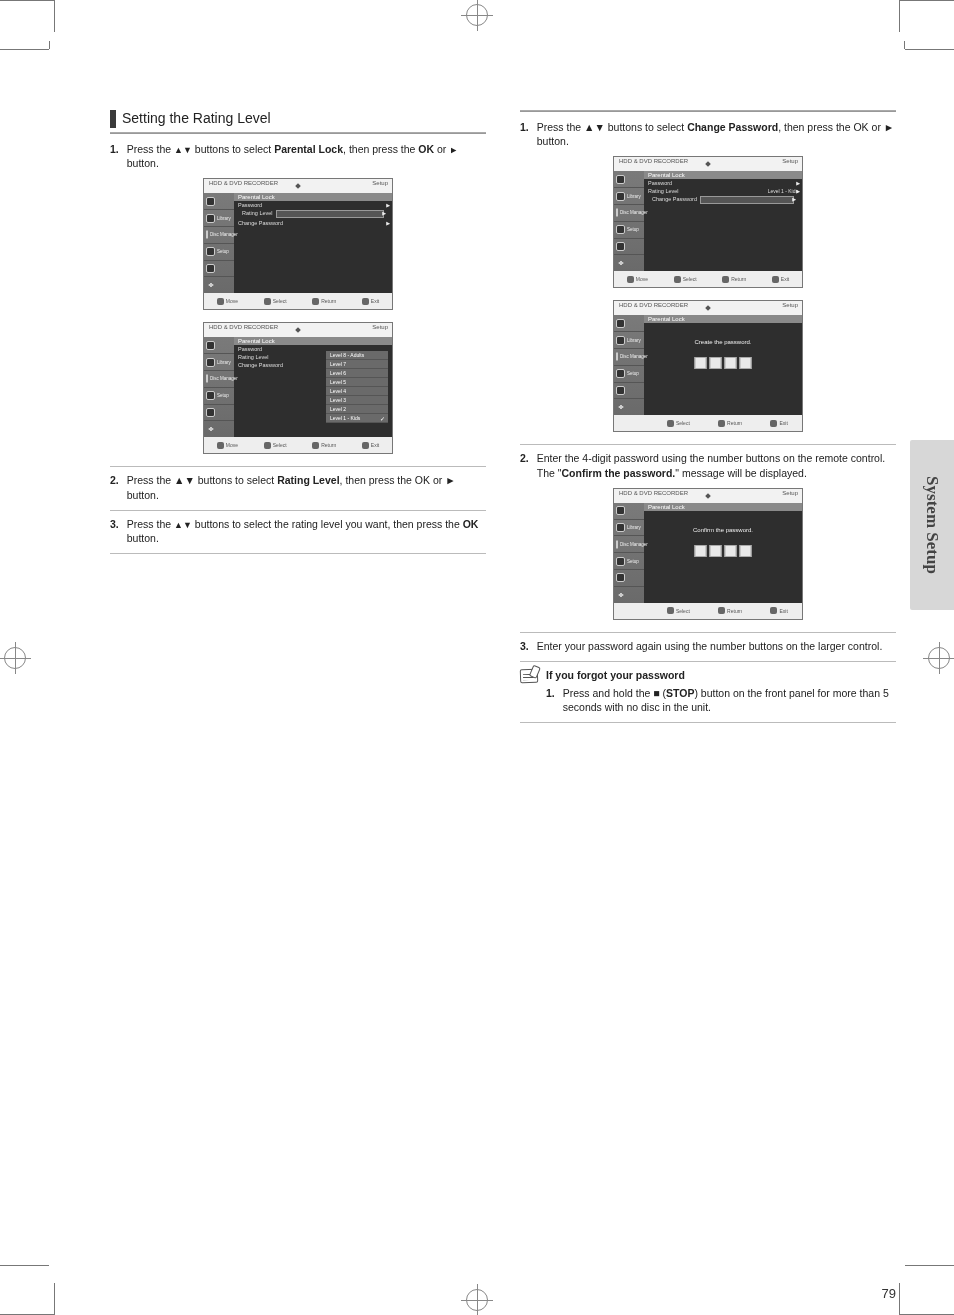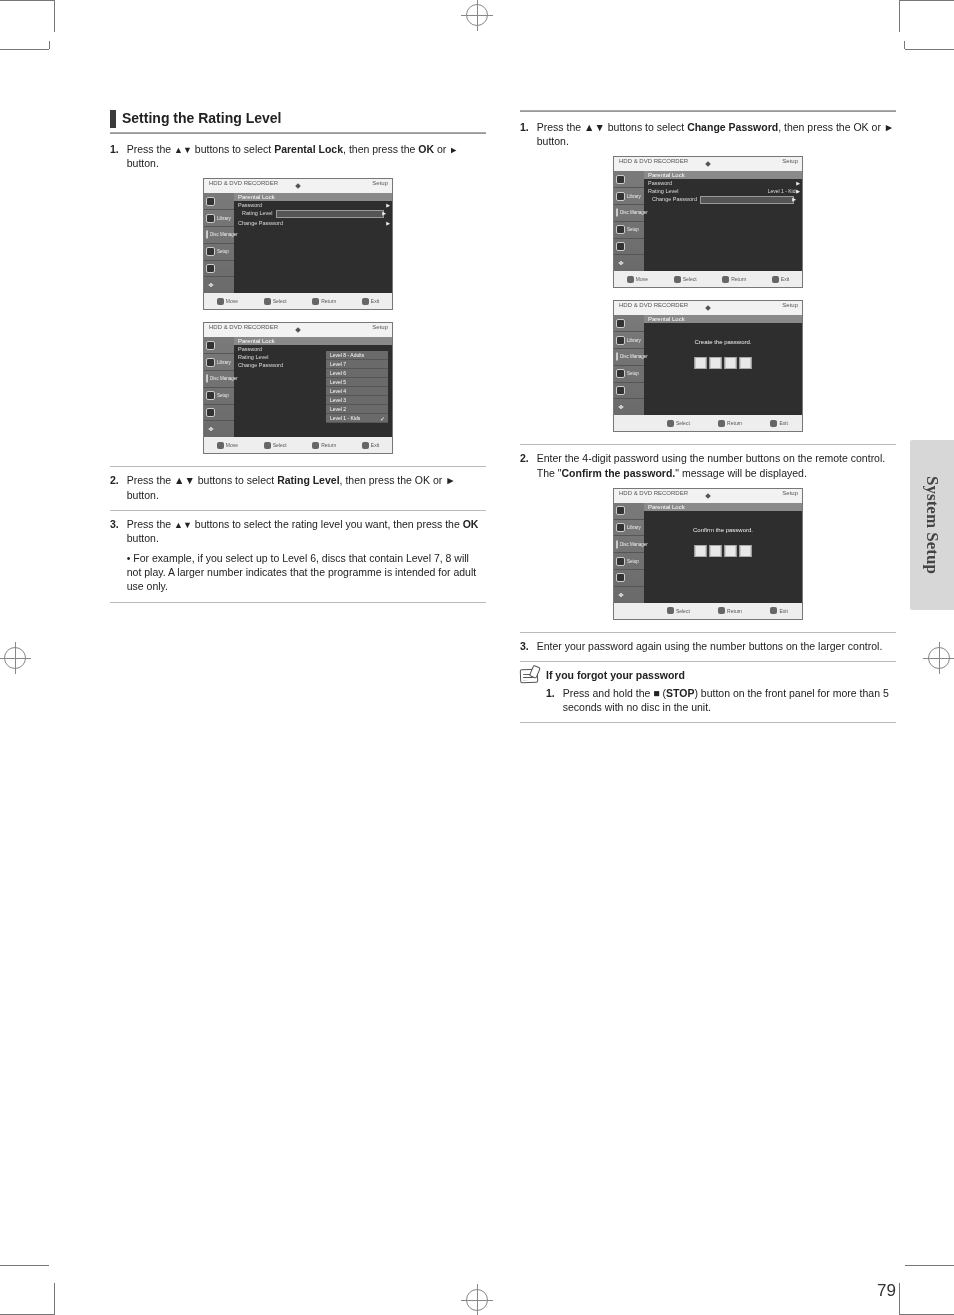--- a/index.html
+++ b/index.html
@@ -81,21 +81,21 @@
     margin-bottom: 4px;
   }
   .sec-bar {
     width: 6px;
     height: 18px;
     background: #3a3a3a;
     flex-shrink: 0;
     align-self: flex-end;
   }
   .sec-title {
-    font-weight: bold;
+    font-weight: normal;
     font-size: 14px;
     color: #222;
   }
   .sec-rule {
     height: 2px;
     background: linear-gradient(to bottom, #999 0, #999 1px, #fff 1px, #fff 2px);
     border-top: 1px solid #aaa;
     margin-bottom: 8px;
   }
 
@@ -300,21 +300,21 @@
   .note-icon::after {
     content:""; position:absolute; right:-2px; top:-4px;
     width:6px;height:10px; border:1px solid #555; border-radius:2px;
     transform: rotate(25deg); background:#fff;
   }
 
   .page-num {
     position: absolute;
     bottom: -46px;
     right: 0;
-    font-size: 17px;
+    font-size: 13px;
     color: #333;
   }
 </style>
 </head>
 <body>
 
 <div class="crop tl"></div>
 <div class="crop tl2"></div>
 <div class="crop tr"></div>
 <div class="crop tr2"></div>
@@ -505,24 +505,20 @@
         </div>
       </div>
       <div class="thin-rule"></div>
 
       <div class="step">
         <div class="step-num">3.</div>
         <div class="step-text">
           Press the <span class="keyarrow">▲▼</span> buttons to select the rating level you want, then press the <b>OK</b> button.
         </div>
       </div>
-      <div class="step bullet">
-        <div class="step-num" style="visibility:hidden">3.</div>
-        <div class="step-text">• For example, if you select up to Level 6, discs that contain Level 7, 8 will not play. A larger number indicates that the programme is intended for adult use only.</div>
-      </div>
       <div class="thin-rule"></div>
 
     </div>
 
     <div class="col">
 
       <div class="sec-rule"></div>
 
       <div class="step">
         <div class="step-num">1.</div>

